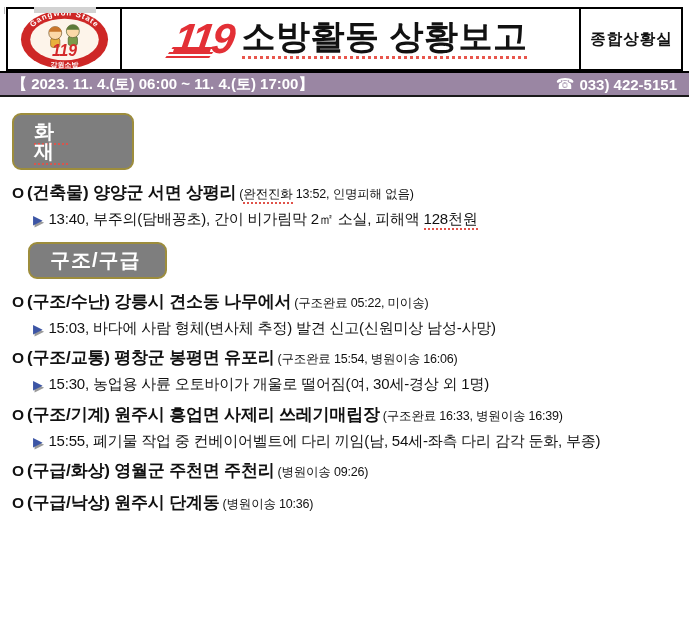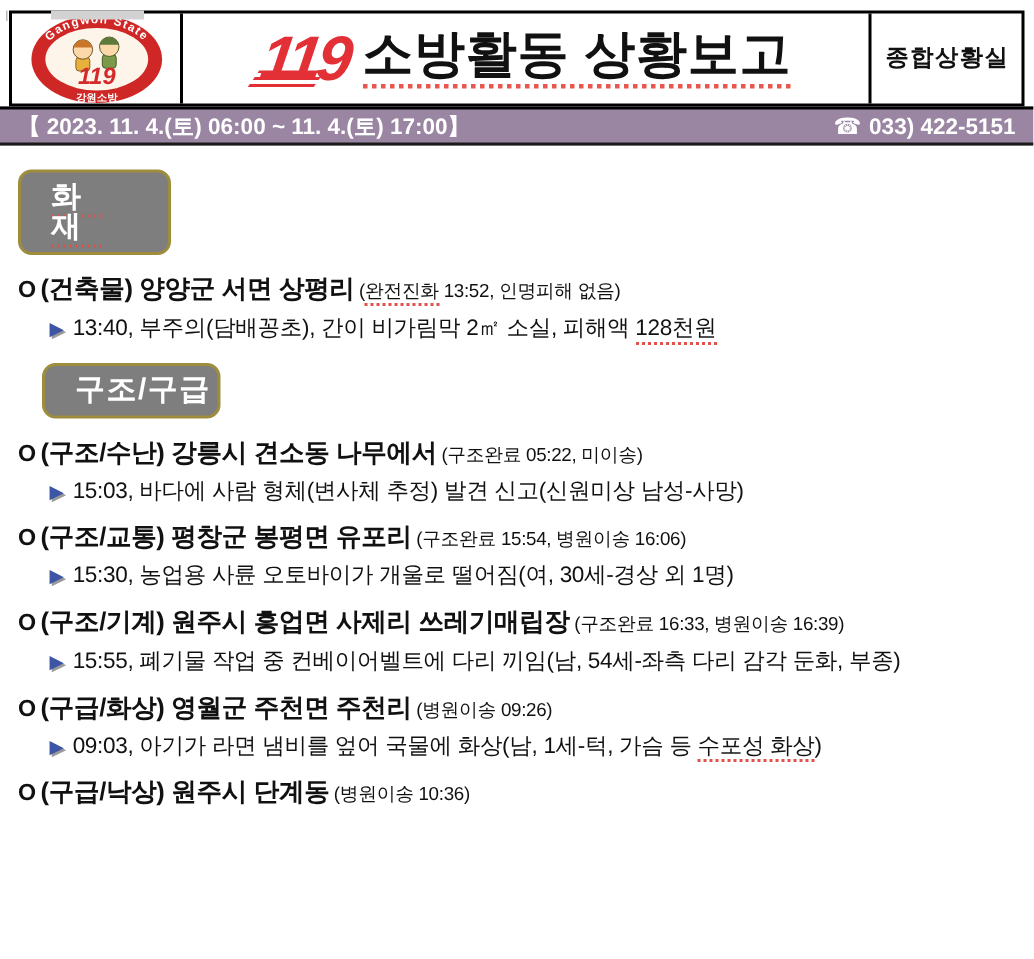--- a/index.html
+++ b/index.html
@@ -33,21 +33,21 @@
   
   .date-bar { margin-top:0; width:689px; height:26px; background:#9a86a3;
     border-top:2px solid #000; border-bottom:2px solid #1a1a1a;
     display:flex; align-items:center; justify-content:space-between;
     color:#fff; font-weight:700; font-size:15px; padding:0 12px; white-space:nowrap; }
   .phone-wrap { display:flex; align-items:center; gap:5px; }
 
   
   .content { padding:0 12px; }
   .badge { display:inline-block; background:#7e7e7e; border:2px solid #9d8d3c; border-radius:9px;
-    color:#fff; font-weight:900; font-size:20px; line-height:1; padding:6px 4px 7px 20px; }
+    color:#fff; font-weight:900; font-size:20px; line-height:1; padding:6px 24px 7px 20px; }
   .badge-fire { margin:16px 0 2px 0; }
   .badge-rescue { margin:13px 0 2px 16px; }
   .badge-fire .badge-text { letter-spacing:14px; margin-right:-14px;
     border-bottom:2px dotted #d8554d; padding-bottom:1px; }
   .badge-rescue .badge-text { letter-spacing:1px; }
 
   .item-line { margin-top:10px; white-space:nowrap; font-size:17px; font-weight:900; line-height:1.3; }
   .bullet { font-weight:600; font-size:15.5px; margin-right:3px; }
   .headline { letter-spacing:-0.2px; }
   .annotation { font-size:12.5px; font-weight:400; margin-left:3px; letter-spacing:-0.2px; }
@@ -145,23 +145,20 @@
       <div class="item-line">
         <span class="bullet">O</span><span class="headline">(구조/기계) 원주시 흥업면 사제리 쓰레기매립장</span><span class="annotation"><span>(구조완료 16:33, 병원이송 16:39)</span></span>
       </div>
       <div class="detail-line">
         <span class="arrow">▶</span><span><span>15:55, 폐기물 작업 중 컨베이어벨트에 다리 끼임(남, 54세-좌측 다리 감각 둔화, 부종)</span></span>
       </div>
 
       <div class="item-line">
         <span class="bullet">O</span><span class="headline">(구급/화상) 영월군 주천면 주천리</span><span class="annotation"><span>(병원이송 09:26)</span></span>
       </div>
-      <div class="detail-line">
-        <span class="arrow">▶</span><span><span>09:03, 아기가 라면 냄비를 엎어 국물에 화상(남, 1세-턱, 가슴 등 </span><span class="spellmark">수포성 화상</span><span>)</span></span>
-      </div>
 
       <div class="item-line">
         <span class="bullet">O</span><span class="headline">(구급/낙상) 원주시 단계동</span><span class="annotation"><span>(병원이송 10:36)</span></span>
       </div>
     </div>
 
   </div>
 </div>
 
 </body></html>

